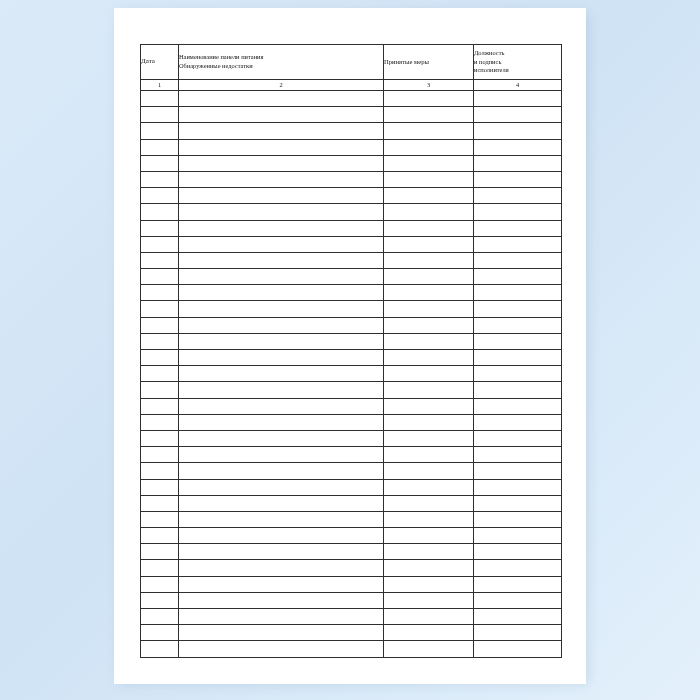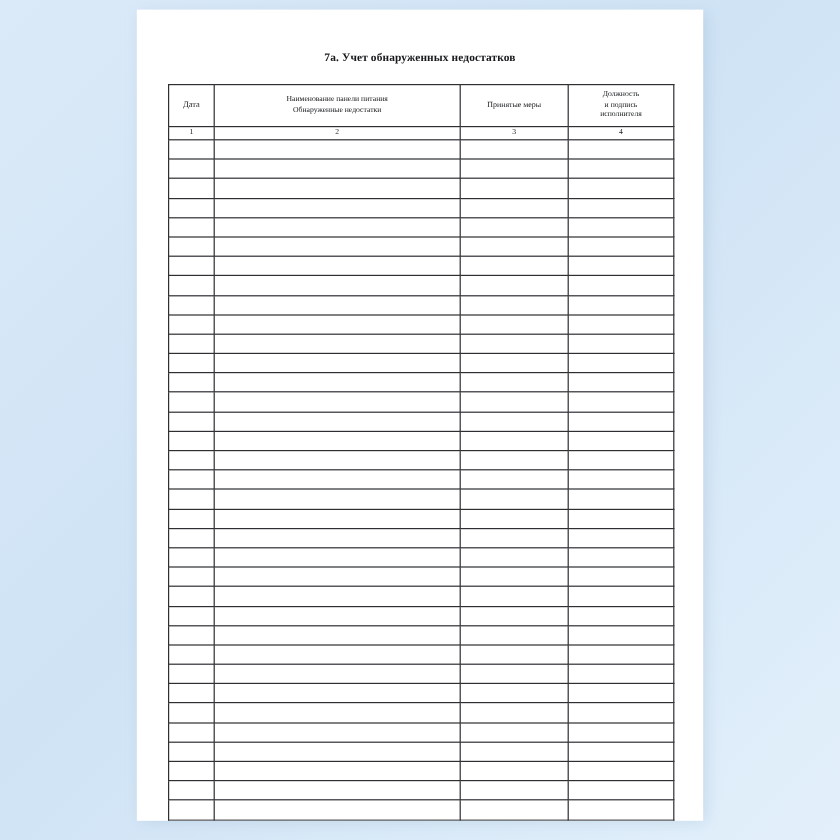--- a/index.html
+++ b/index.html
@@ -65,21 +65,21 @@
     padding: 0;
     font-weight: normal;
     color: #15171a;
   }
   .col-date   { width: 38px; }
   .col-name   { width: 205px; }
   .col-meas   { width: 90px; }
   .col-sign   { width: 88px; }
 
   thead td {
-    text-align: center;
+    text-align: left;
     vertical-align: middle;
     font-size: 6.4px;
     line-height: 1.35;
     height: 34px;
     padding: 2px 2px;
   }
   thead td.hdr-date {
     font-size: 7px;
   }
   thead td.hdr-meas {
@@ -97,21 +97,20 @@
   .hdr-line { display: block; }
 </style>
 </head>
 <body>
 
 <div id="stage">
   <div class="page-shadow"></div>
 
   <div class="page">
 
-    <div class="doc-title">7а. Учет обнаруженных недостатков</div>
 
 
     <table class="register">
       <colgroup>
         <col class="col-date">
         <col class="col-name">
         <col class="col-meas">
         <col class="col-sign">
       </colgroup>
 

